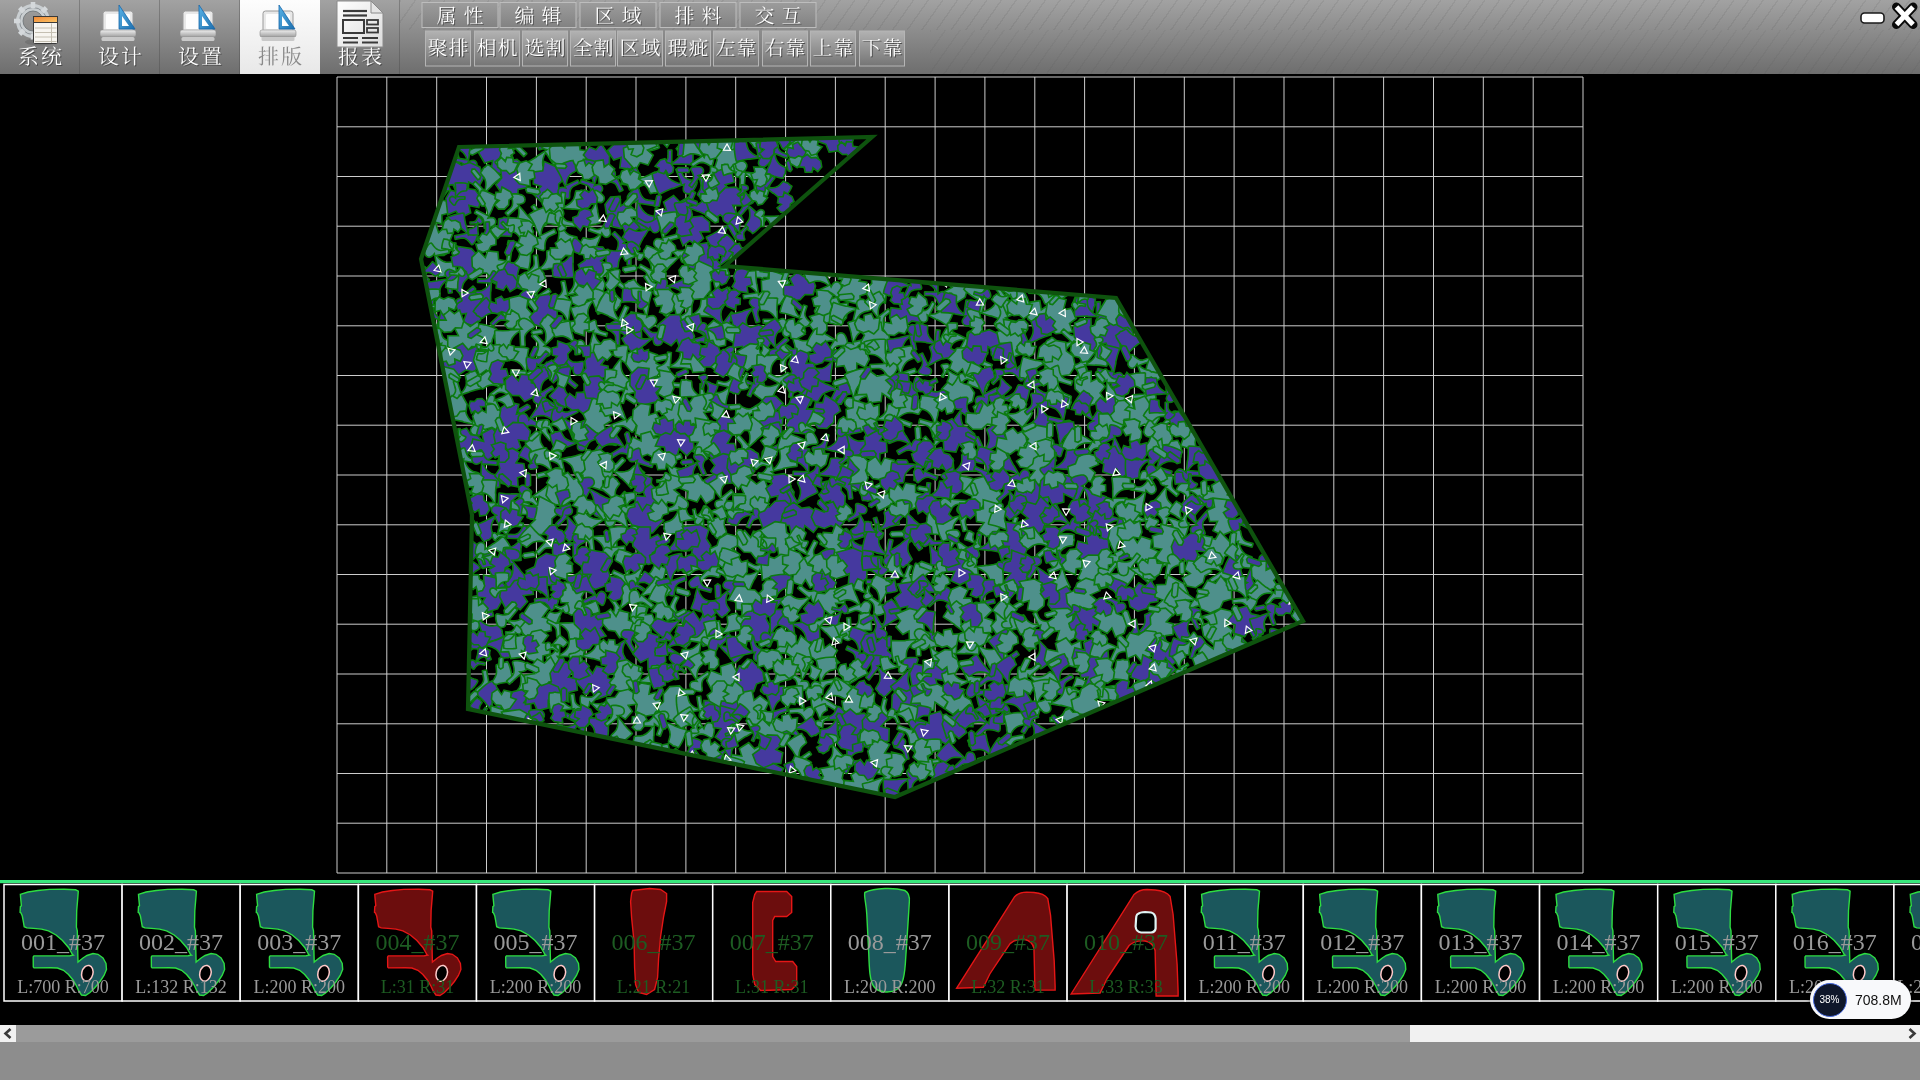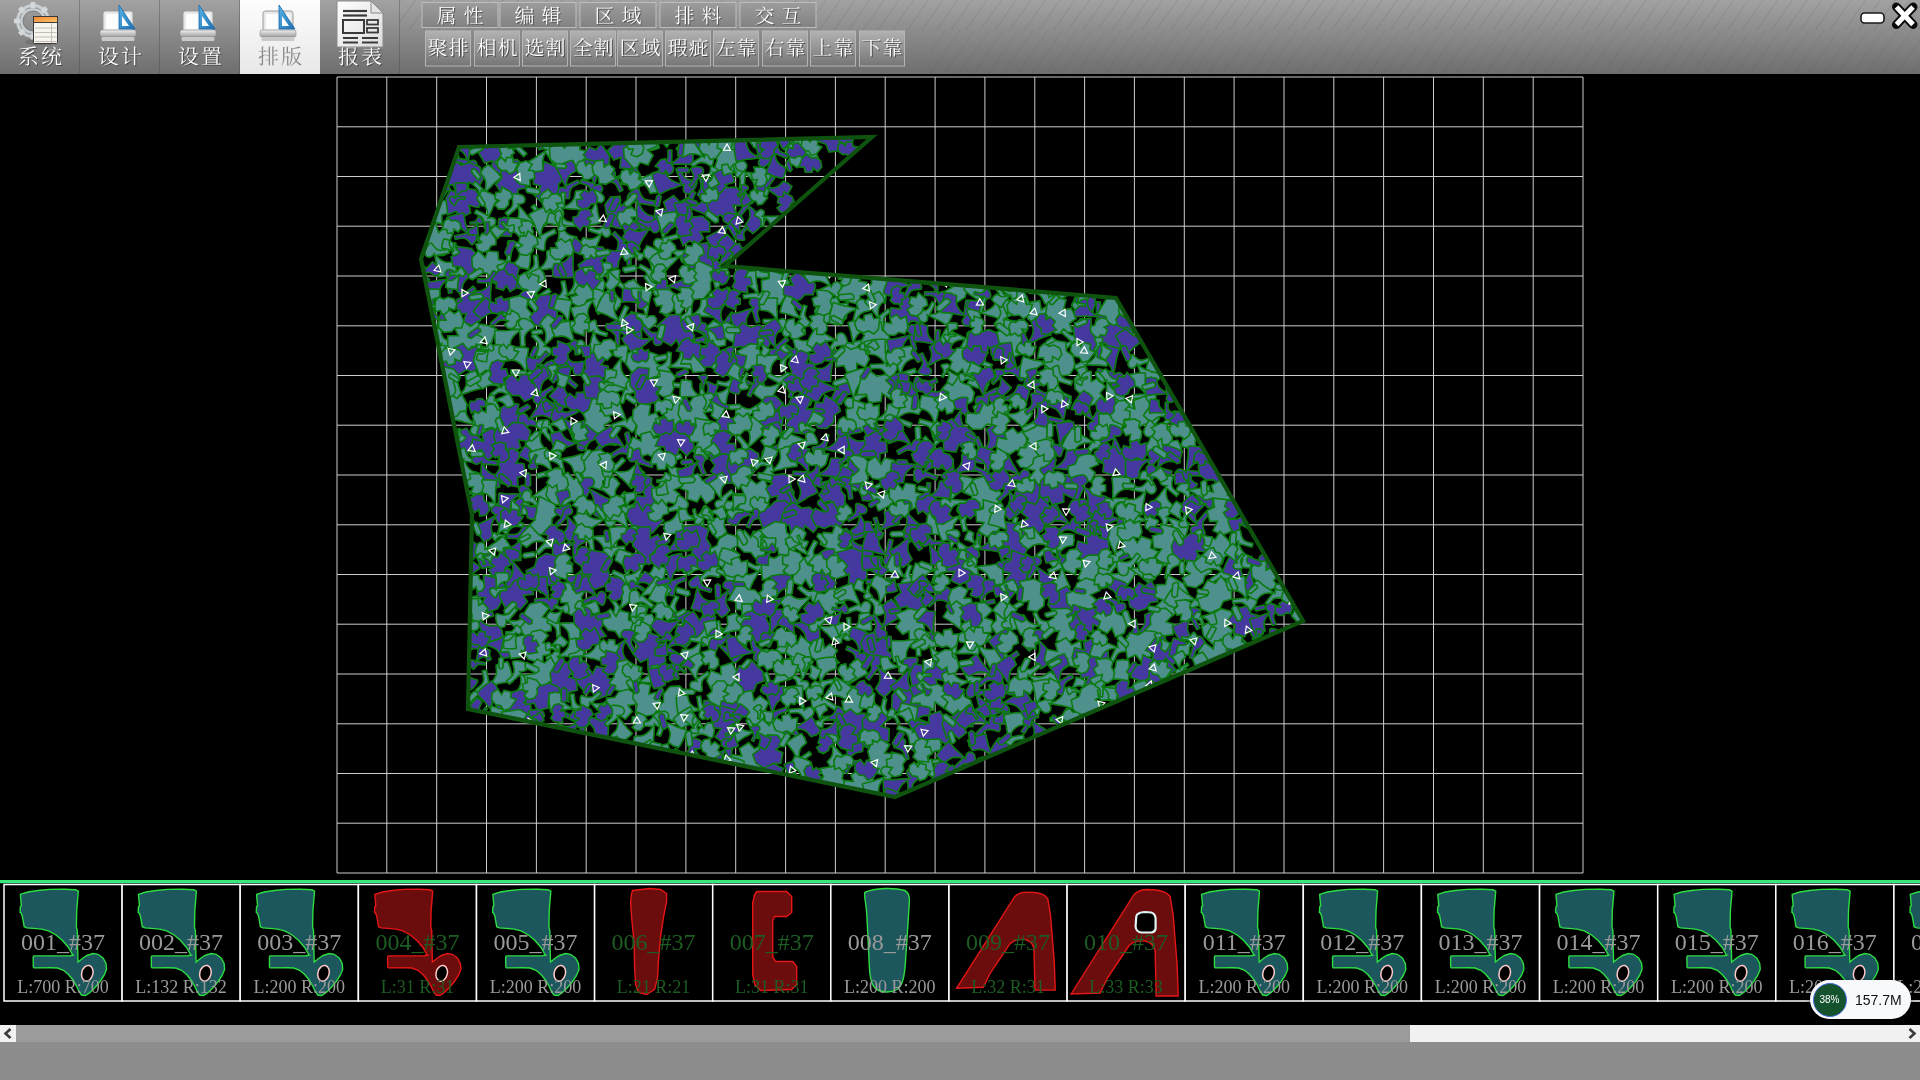--- a/index.html
+++ b/index.html
@@ -14,21 +14,21 @@
 #selbtn { position:absolute; left:240px; top:0; width:80px; height:74px;
   background:linear-gradient(#fdfdfd,#e8e8e8); }
 #tbsvg { position:absolute; left:0; top:0; }
 #mainsvg { position:absolute; left:0; top:0; }
 #scroll { position:absolute; left:0; top:1025px; width:1920px; height:17px; background:#f1f1f1; }
 #thumb { position:absolute; left:16px; top:0; width:1394px; height:17px; background:#9b9b9b; }
 #bbar { position:absolute; left:0; top:1042px; width:1920px; height:38px; background:#8d8d8d; }
 #badge { position:absolute; left:1810px; top:980px; width:101px; height:39px; background:#f8f9fb;
   border-radius:20px; box-shadow:0 1px 4px rgba(0,0,0,0.45); }
 #bcirc { position:absolute; left:2.5px; top:2.5px; width:34px; height:34px; border-radius:50%;
-  background:#14532d; border:1.6px solid #4a6bdc; color:#fff; font-size:10px;
+  background:#0f172a; border:1.6px solid #4a6bdc; color:#fff; font-size:10px;
   display:flex; align-items:center; justify-content:center; }
 #bmem { position:absolute; left:45px; top:12px; font-size:14px; color:#101010; }
 </style></head><body>
 <svg width="0" height="0" style="position:absolute">
     <defs>
 <linearGradient id="og" x1="0" y1="0" x2="1" y2="1">
         <stop offset="0" stop-color="#f08532"></stop>
         <stop offset="1" stop-color="#fcc86a"></stop>
       </linearGradient>
 <linearGradient id="bg1" x1="0" y1="0" x2="1" y2="1">
@@ -1847,14 +1847,14 @@
 <div id="scroll">
       <div id="thumb"></div>
       <svg width="1920" height="17" style="position:absolute;left:0;top:0">
         <path d="M10.5,4 L5.5,8.5 L10.5,13" fill="none" stroke="#3a3a3a" stroke-width="2.6"></path>
         <path d="M1909.5,4 L1914.5,8.5 L1909.5,13" fill="none" stroke="#3a3a3a" stroke-width="2.6"></path>
       </svg>
     </div>
 <div id="bbar"></div>
 <div id="badge">
       <div id="bcirc">38%</div>
-      <div id="bmem">157.7M</div>
+      <div id="bmem">708.8M</div>
     </div>
 </div>
 </body></html>

